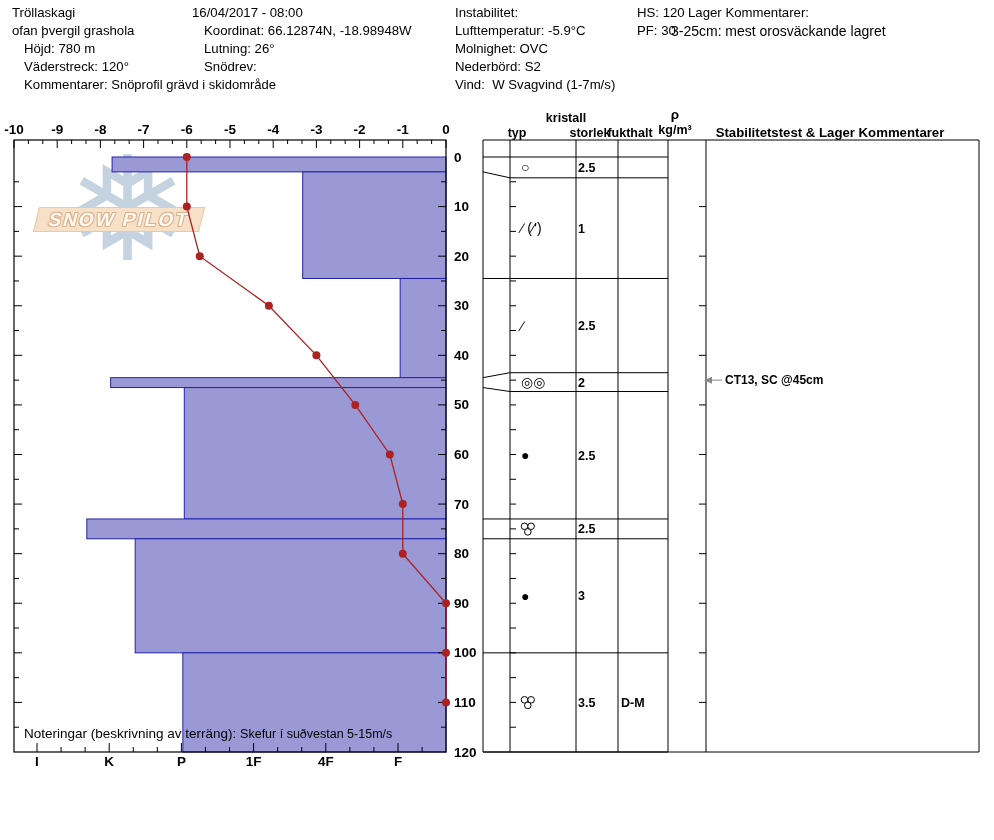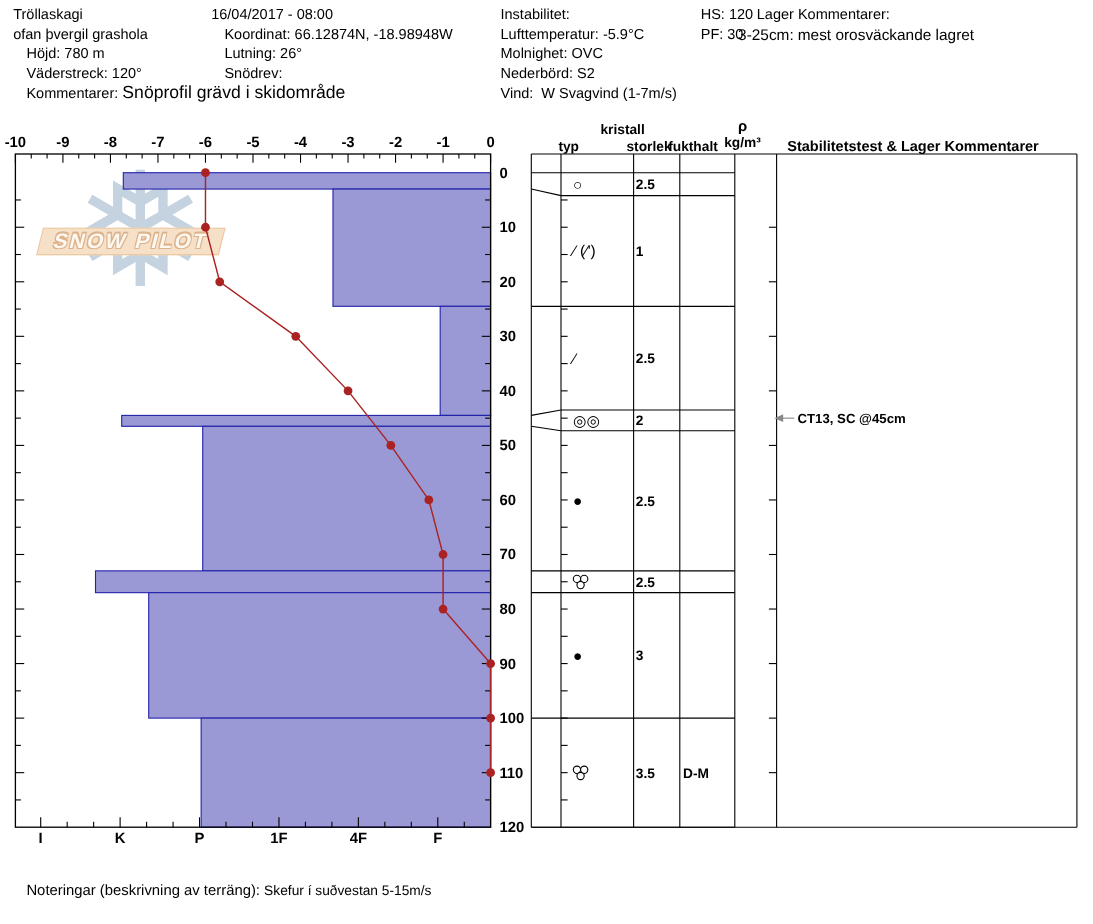--- a/index.html
+++ b/index.html
@@ -10,36 +10,36 @@
   .sm{font-size:14px;}
   #watermark{position:absolute;z-index:1;}
   #flake{position:absolute;left:50px;top:138px;width:155px;text-align:center;
          font-size:145px;line-height:1;color:#c5d3e0;}
   #banner{position:absolute;left:36px;top:207px;width:164px;height:23px;
           background:#f7e0c8;border:1px solid #ecc9a3;transform:skewX(-14deg);
           text-align:center;line-height:23px;font-weight:bold;font-size:19px;
           letter-spacing:2px;color:#fdf8f1;
           text-shadow:1px 1px 0 #dcb38c,-1px -1px 0 #dcb38c,1px -1px 0 #dcb38c,-1px 1px 0 #dcb38c;}
   #chartsvg{position:absolute;left:0;top:0;z-index:2;font-family:"Liberation Sans",sans-serif;}
-  #footer{position:absolute;left:12px;top:802px;z-index:3;font-size:13.5px;white-space:nowrap;}
+  #footer{position:absolute;left:12px;top:726px;z-index:3;font-size:13.5px;white-space:nowrap;}
 </style>
 </head>
 <body>
 
 <div id="watermark">
   <div id="flake">❅</div>
   <div id="banner">SNOW PILOT</div>
 </div>
 
 <div class="hcol" style="left:12px">
   <div>Tröllaskagi</div>
   <div>ofan þvergil grashola</div>
   <div><span class="b">Höjd:</span> <span>780 m</span></div>
   <div><span class="b">Väderstreck:</span> <span>120°</span></div>
-  <div><span class="b">Kommentarer:</span> <span class="sm" style="font-size:16px">Snöprofil grävd i skidområde</span></div>
+  <div><span class="b">Kommentarer:</span> <span class="sm" style="font-size:13px">Snöprofil grävd i skidområde</span></div>
 </div>
 
 <div class="hcol" style="left:192px">
   <div>16/04/2017 - 08:00</div>
   <div><span class="b">Koordinat:</span> <span>66.12874N, -18.98948W</span></div>
   <div><span class="b">Lutning:</span> <span>26°</span></div>
   <div><span class="b">Snödrev:</span> <span></span></div>
 </div>
 
 <div class="hcol" style="left:443px">

